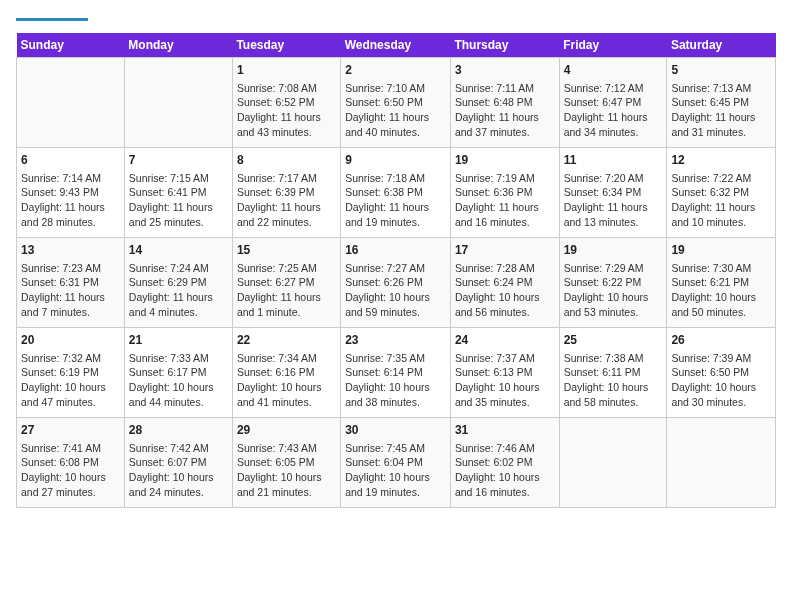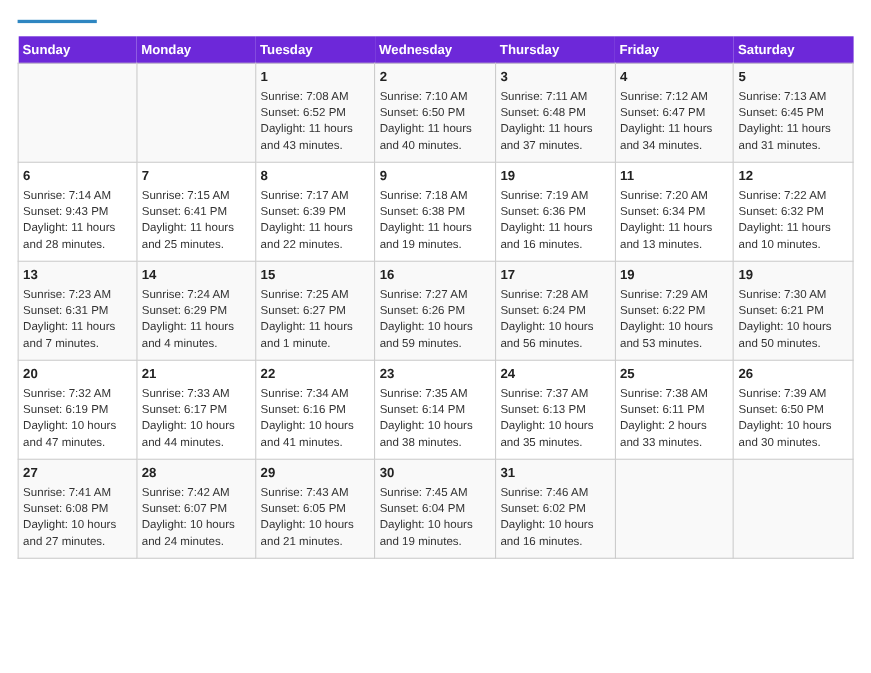--- a/index.html
+++ b/index.html
@@ -246,21 +246,21 @@
         <td>
           <span class="day-num">24</span>
           <div class="day-info">Sunrise: 7:37 AM</div>
           <div class="day-info">Sunset: 6:13 PM</div>
           <div class="day-info">Daylight: 10 hours and 35 minutes.</div>
         </td>
         <td>
           <span class="day-num">25</span>
           <div class="day-info">Sunrise: 7:38 AM</div>
           <div class="day-info">Sunset: 6:11 PM</div>
-          <div class="day-info">Daylight: 2 hours and 33 minutes.</div>
+          <div class="day-info">Daylight: 10 hours and 58 minutes.</div>
         </td>
         <td>
           <span class="day-num">26</span>
           <div class="day-info">Sunrise: 7:39 AM</div>
           <div class="day-info">Sunset: 6:50 PM</div>
           <div class="day-info">Daylight: 10 hours and 30 minutes.</div>
         </td>
       </tr>
       <tr>
         <td>

